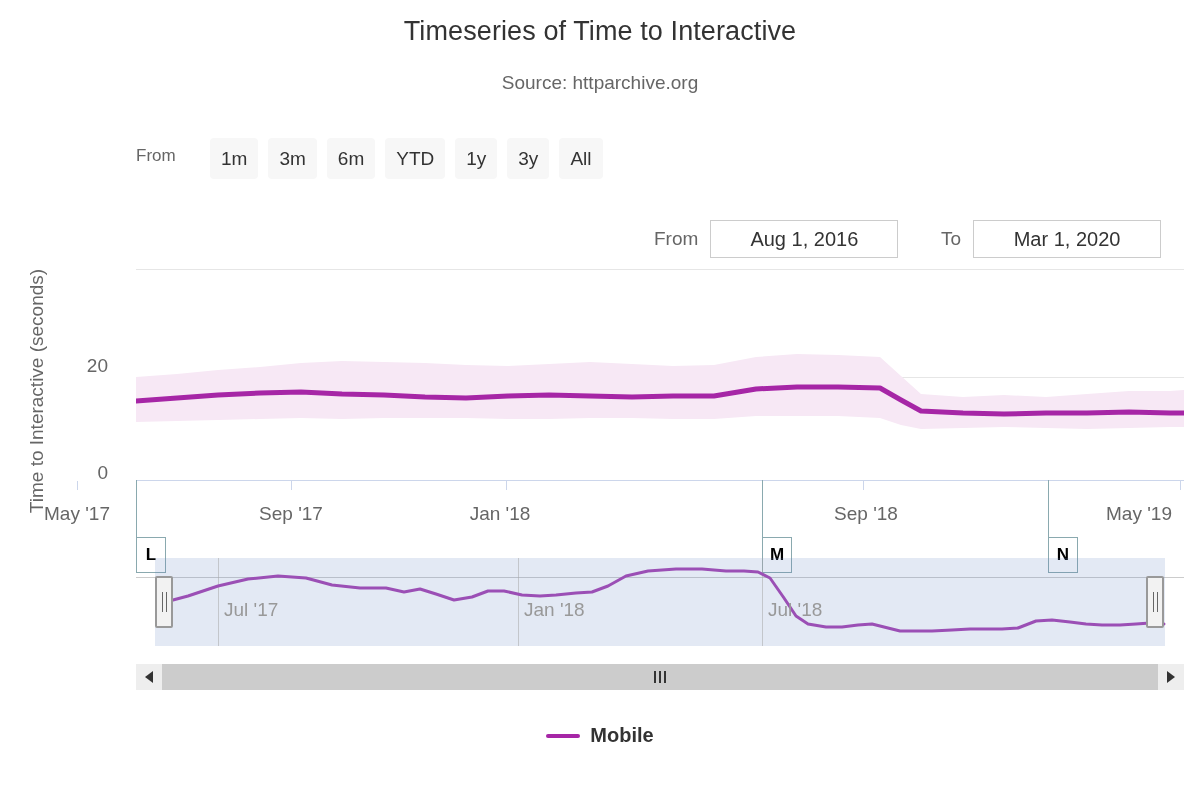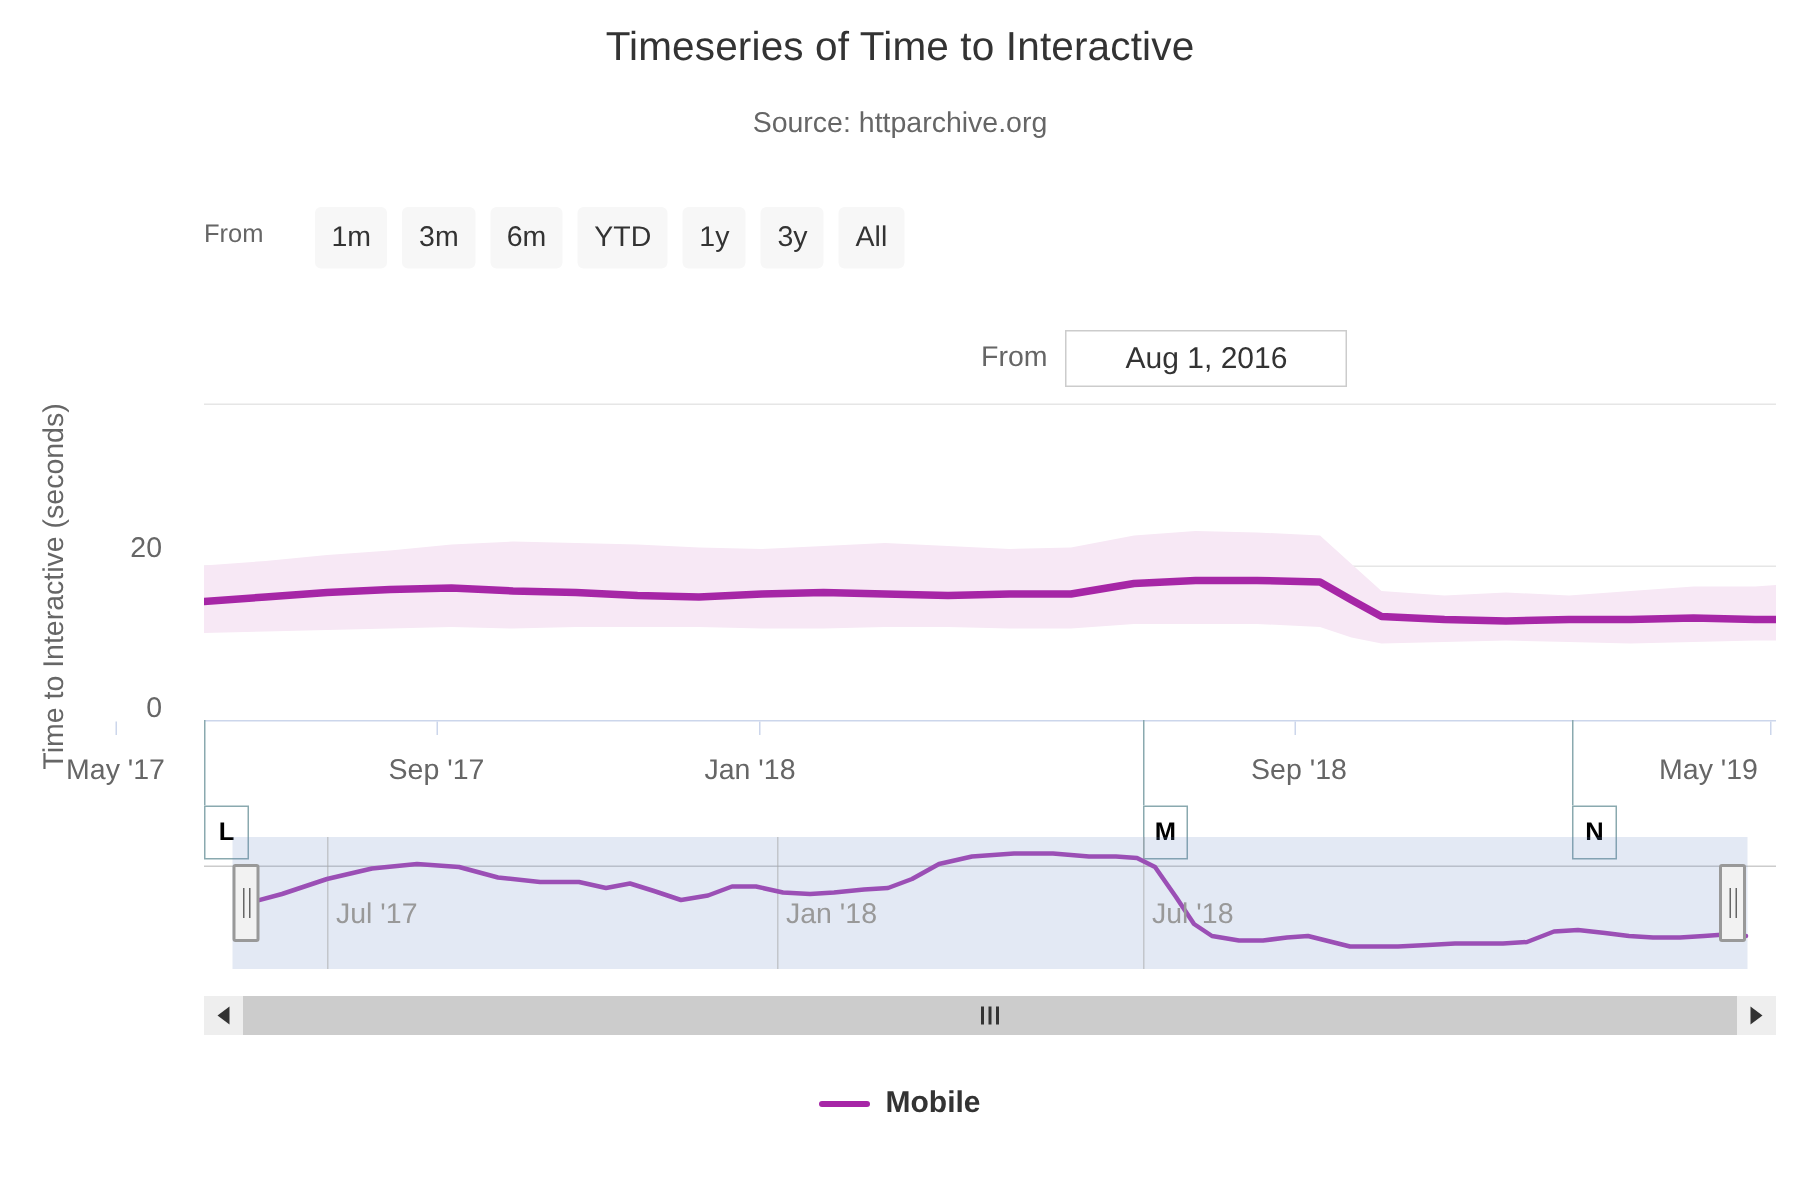--- a/index.html
+++ b/index.html
@@ -333,20 +333,24 @@
     <div class="rs-btn">YTD</div>
     <div class="rs-btn">1y</div>
     <div class="rs-btn">3y</div>
     <div class="rs-btn">All</div>
   </div>
 
   <div class="rs-input-group from">
     <div class="rs-input-label">From</div>
     <div class="rs-input">Aug 1, 2016</div>
   </div>
+  <div class="rs-input-group to">
+    <div class="rs-input-label">To</div>
+    <div class="rs-input">Mar 1, 2020</div>
+  </div>
 
   <div class="y-axis-title">Time to Interactive (seconds)</div>
   <div class="y-tick-label" style="top:355px; left:48px;">20</div>
   <div class="y-tick-label" style="top:462px; left:48px;">0</div>
 
   <div class="plot">
     <svg width="1048" height="222" viewBox="0 0 1048 222">
 
       <line x1="0" y1="11.5" x2="1048" y2="11.5" stroke="#e6e6e6" stroke-width="1"></line>
       <line x1="0" y1="119.5" x2="1048" y2="119.5" stroke="#e6e6e6" stroke-width="1"></line>

